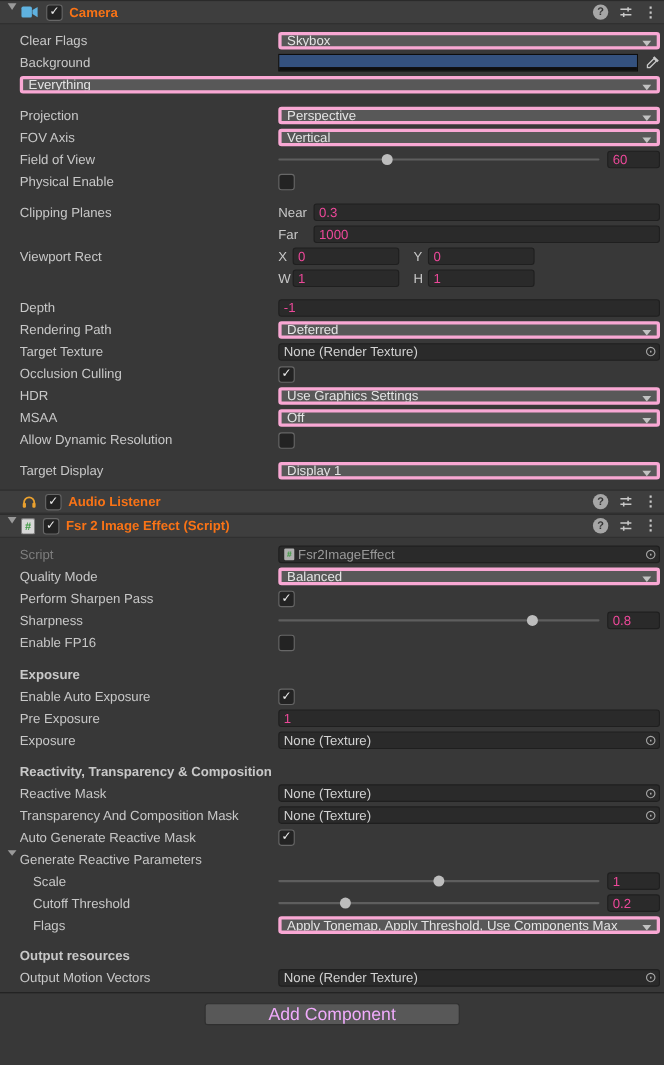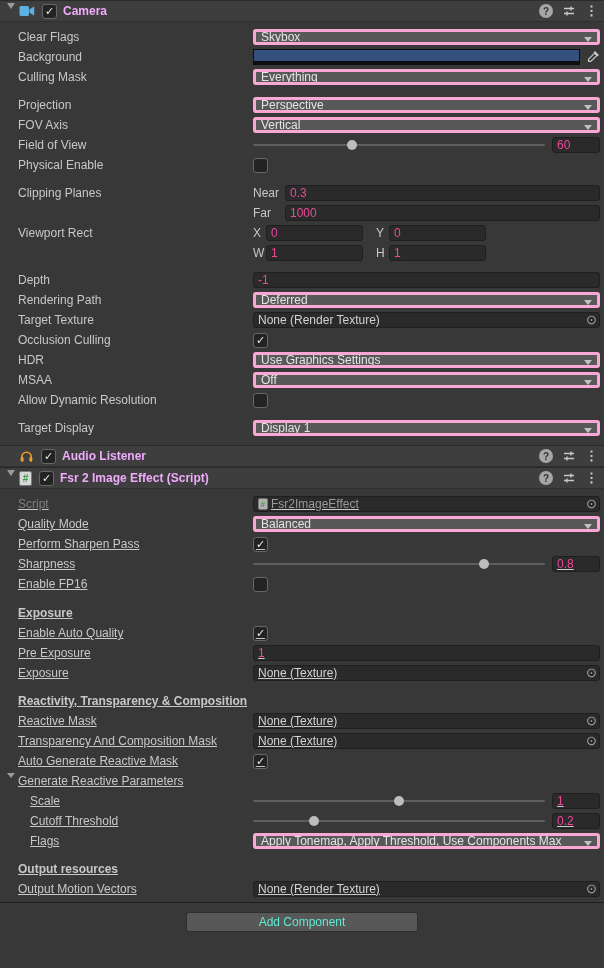--- a/index.html
+++ b/index.html
@@ -9,40 +9,40 @@
     -webkit-font-smoothing:antialiased;
   }
   *{box-sizing:border-box;}
 
   
   .comp-header{
     height:22px;background:#3E3E3E;display:flex;align-items:center;
     position:relative;padding-left:19px;padding-right:6px;
     border-top:1px solid #2A2A2A;border-bottom:1px solid #2F2F2F;
   }
-  .comp-title{font-weight:bold;color:#f0abfc;margin-left:6px;flex:1;white-space:nowrap;}
+  .comp-title{font-weight:bold;color:#f97316;margin-left:6px;flex:1;white-space:nowrap;}
   .fold-abs{position:absolute;left:7px;top:8px;}
   .tri{width:0;height:0;border-left:4px solid transparent;border-right:4px solid transparent;border-top:6px solid #9A9A9A;}
   .hdr-icons{display:flex;align-items:center;gap:9px;margin-left:auto;}
   .help-circ{width:14px;height:14px;border-radius:50%;background:#A6A6A6;color:#333;
     font-size:10px;font-weight:bold;display:flex;align-items:center;justify-content:center;}
   .kebab{color:#C8C8C8;font-size:13px;font-weight:bold;line-height:14px;}
   .icon-holder{display:inline-flex;align-items:center;}
 
   
   .chk{
     width:15px;height:15px;background:#232323;border:1px solid #676767;border-radius:3px;
     color:#EDEDED;font-size:11px;line-height:13px;display:flex;align-items:center;justify-content:center;
     flex-shrink:0;
   }
   .comp-header .chk{margin-left:7px;}
 
   
   .body-pad-cam{padding-top:5px;padding-bottom:7px;}
-  .body-pad-fsr{padding-top:5px;padding-bottom:3px;text-decoration:underline;}
+  .body-pad-fsr{padding-top:5px;padding-bottom:3px;}
   .row{height:20px;display:flex;align-items:center;padding-left:18px;position:relative;}
   .label{width:235px;flex-shrink:0;color:#C8C8C8;white-space:nowrap;overflow:hidden;}
   .row.indent .label{padding-left:12px;}
   .row.disabled .label{color:#7E7E7E;}
   .section-row{font-weight:bold;color:#D6D6D6;}
   .sp7{height:7px;}.sp8{height:8px;}.sp9{height:9px;}
 
   
   .ctl{flex:1;margin-right:4px;height:16px;display:flex;align-items:center;position:relative;}
 
@@ -81,21 +81,21 @@
   
   .swatch{flex:1;height:16px;border:1px solid #0D0D0D;display:flex;flex-direction:column;margin-right:5px;cursor:default;}
   .swatch-main{flex:1;}
   .swatch-alpha{height:3px;background:#0E0E0E;}
   .eyedrop{width:15px;height:16px;display:flex;align-items:center;justify-content:center;cursor:default;}
 
   
   .footer{border-top:1px solid #1E1E1E;padding-top:9px;display:flex;justify-content:center;}
   .add-btn{
     width:232px;height:20px;background:#585858;border:1px solid #2F2F2F;border-radius:3px;
-    color:#5eead4;font-family:"Liberation Sans",sans-serif;font-size:12px;cursor:default;
+    color:#f0abfc;font-family:"Liberation Sans",sans-serif;font-size:16px;cursor:default;
   }
 </style>
 </head>
 <body>
 
 <div class="comp-header">
   <span class="fold-abs"><span class="tri"></span></span>
   <span class="icon-holder" style="color: rgb(95, 178, 224);">
     <svg width="16" height="12" viewBox="0 0 16 12">
         <rect x="0.5" y="1" width="9.5" height="10" rx="1.5" fill="currentColor"></rect>
@@ -137,21 +137,20 @@
       <span class="eyedrop">
         <svg width="14" height="14" viewBox="0 0 14 14">
             <path d="M8.6 3.2 l2.2 2.2 -6 6 H2.6 v-2.2 z" fill="none" stroke="#C8C8C8" stroke-width="1.2"></path>
             <path d="M8.2 1.8 l4 4" stroke="#C8C8C8" stroke-width="2"></path>
           </svg>
       </span>
     </div>
   </div>
 
   <div class="row">
-    <span class="label">Culling Mask</span>
     <div class="ctl">
         <div class="dropdown">
       <span>Everything</span>
       <span class="caret"></span>
     </div>
       </div>
   </div>
 
   <div class="sp8"></div>
 
@@ -393,21 +392,21 @@
     <span class="chk"></span>
   </div>
 
   <div class="sp9"></div>
 
   <div class="row section-row">
     <span class="label">Exposure</span>
   </div>
 
   <div class="row">
-    <span class="label">Enable Auto Quality</span>
+    <span class="label">Enable Auto Exposure</span>
     <span class="chk">✓</span>
   </div>
 
   <div class="row">
     <span class="label">Pre Exposure</span>
     <div class="ctl">
         <input class="tfield" readonly="" value="1" style="">
       </div>
   </div>
 

